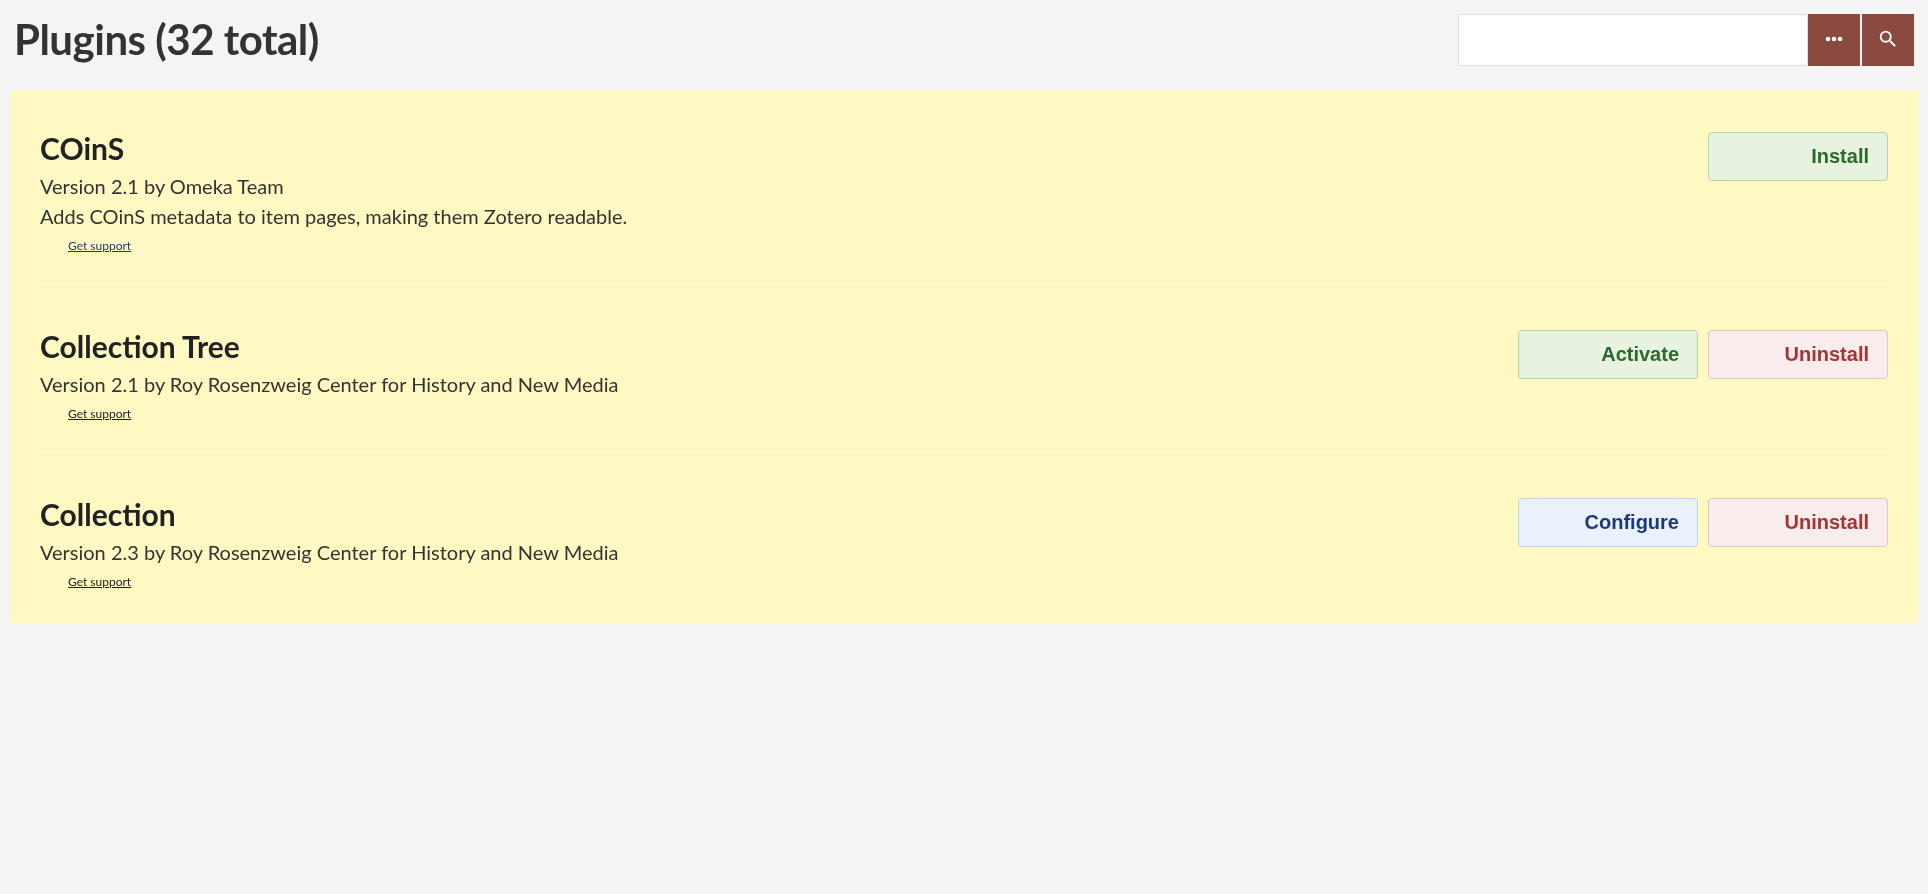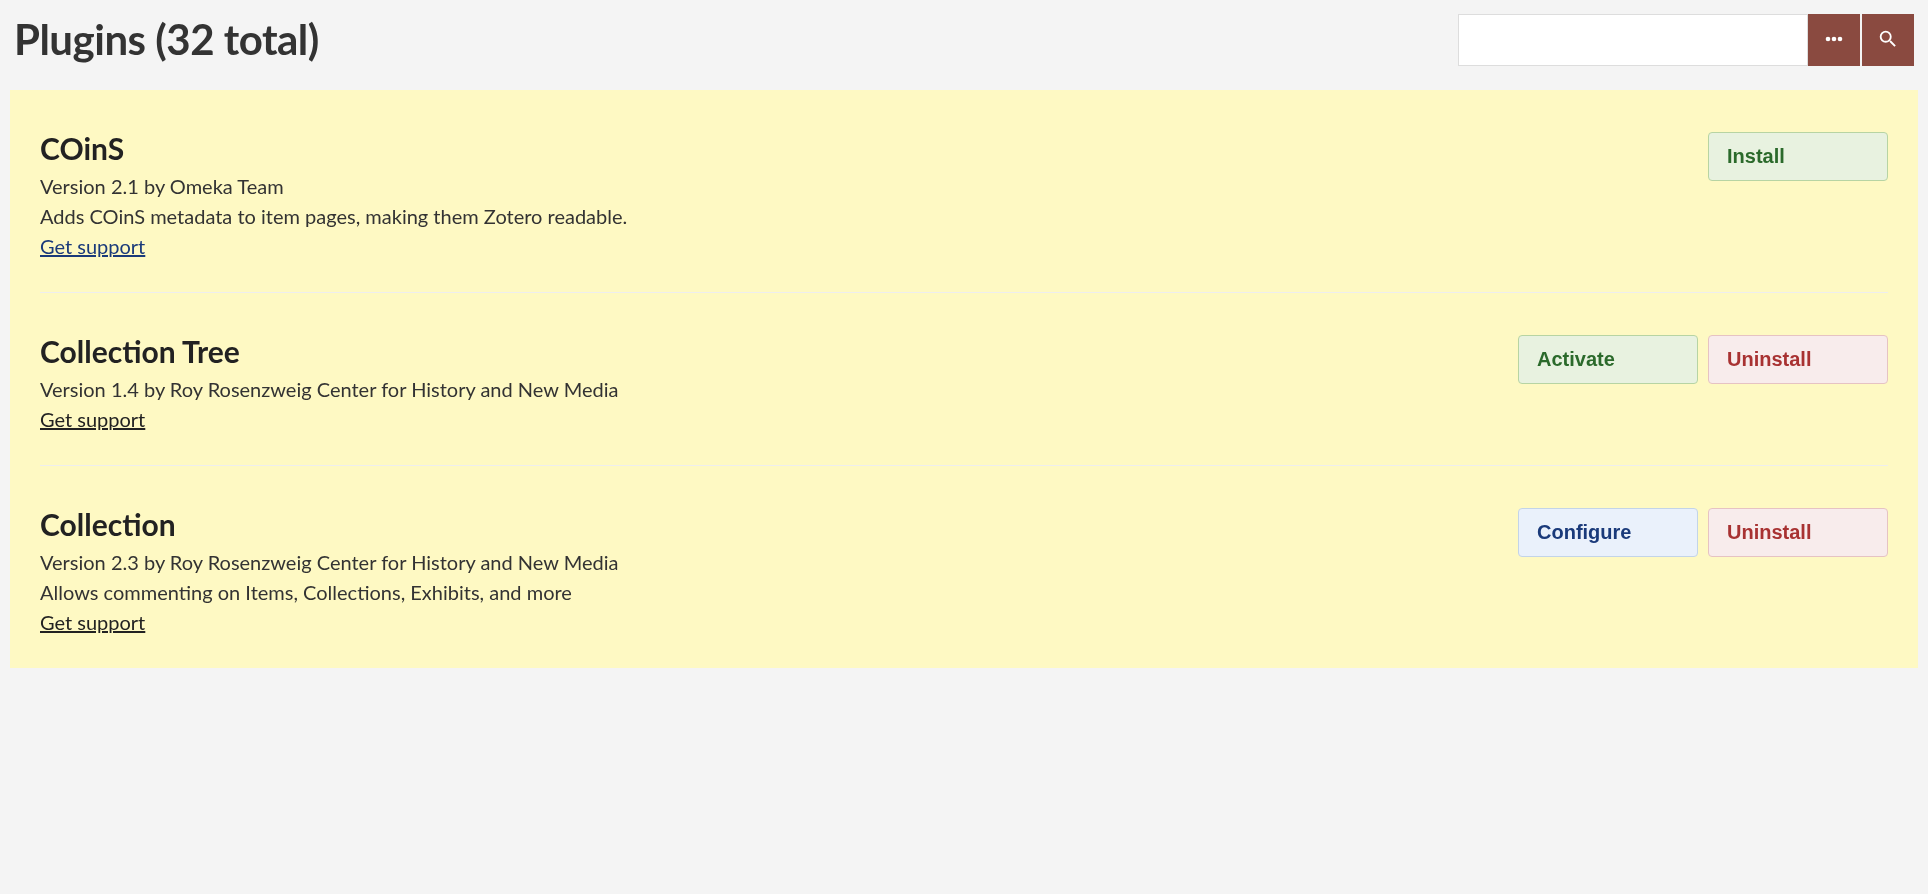--- a/index.html
+++ b/index.html
@@ -69,36 +69,37 @@
       font-weight: 400;
       color: #333;
       margin-bottom: 6px;
     }
     .plugin-desc {
       font-size: 20px;
       color: #333;
       margin-bottom: 6px;
     }
     .plugin-support {
-      font-size: 20px;
+      font-size: 12px;
       color: #222;
+      margin-left: 28px;
     }
     .plugin-row .plugin-info .plugin-support.blue { color: #1a3a7a; }
     .plugin-actions {
       display: flex;
       gap: 10px;
       padding-top: 2px;
     }
     .action-btn {
       min-width: 180px;
       padding: 12px 18px;
       font-size: 20px;
       font-weight: 700;
       border-radius: 4px;
-      text-align: left;
+      text-align: right;
       cursor: pointer;
     }
     .btn-green { background: #e8f2e0; border: 1px solid #b7d4a3; color: #2b6a2b; }
     .btn-red   { background: #f8ecec; border: 1px solid #e6c3c3; color: #a83232; }
     .btn-blue  { background: #eaf1fb; border: 1px solid #c3d4e8; color: #1a3a7a; }
     .dots svg circle { fill: #fff; }
   </style>
 </head>
 <body>
 
@@ -135,34 +136,33 @@
       <a href="#" class="plugin-support blue">Get support</a>
     </div>
     <div class="plugin-actions">
       <button class="action-btn btn-green">Install</button>
     </div>
   </div>
 
   <div class="plugin-row">
     <div class="plugin-info">
       <div class="plugin-name">Collection Tree</div>
-      <div class="plugin-meta">Version 1.4 by Roy Rosenzweig Center for History and New Media</div>
+      <div class="plugin-meta">Version 2.1 by Roy Rosenzweig Center for History and New Media</div>
       <a href="#" class="plugin-support">Get support</a>
     </div>
     <div class="plugin-actions">
       <button class="action-btn btn-green">Activate</button>
       <button class="action-btn btn-red">Uninstall</button>
     </div>
   </div>
 
   <div class="plugin-row">
     <div class="plugin-info">
       <div class="plugin-name">Collection</div>
       <div class="plugin-meta">Version 2.3 by Roy Rosenzweig Center for History and New Media</div>
-      <div class="plugin-desc">Allows commenting on Items, Collections, Exhibits, and more</div>
       <a href="#" class="plugin-support">Get support</a>
     </div>
     <div class="plugin-actions">
       <button class="action-btn btn-blue">Configure</button>
       <button class="action-btn btn-red">Uninstall</button>
     </div>
   </div>
 
 </div>
 

